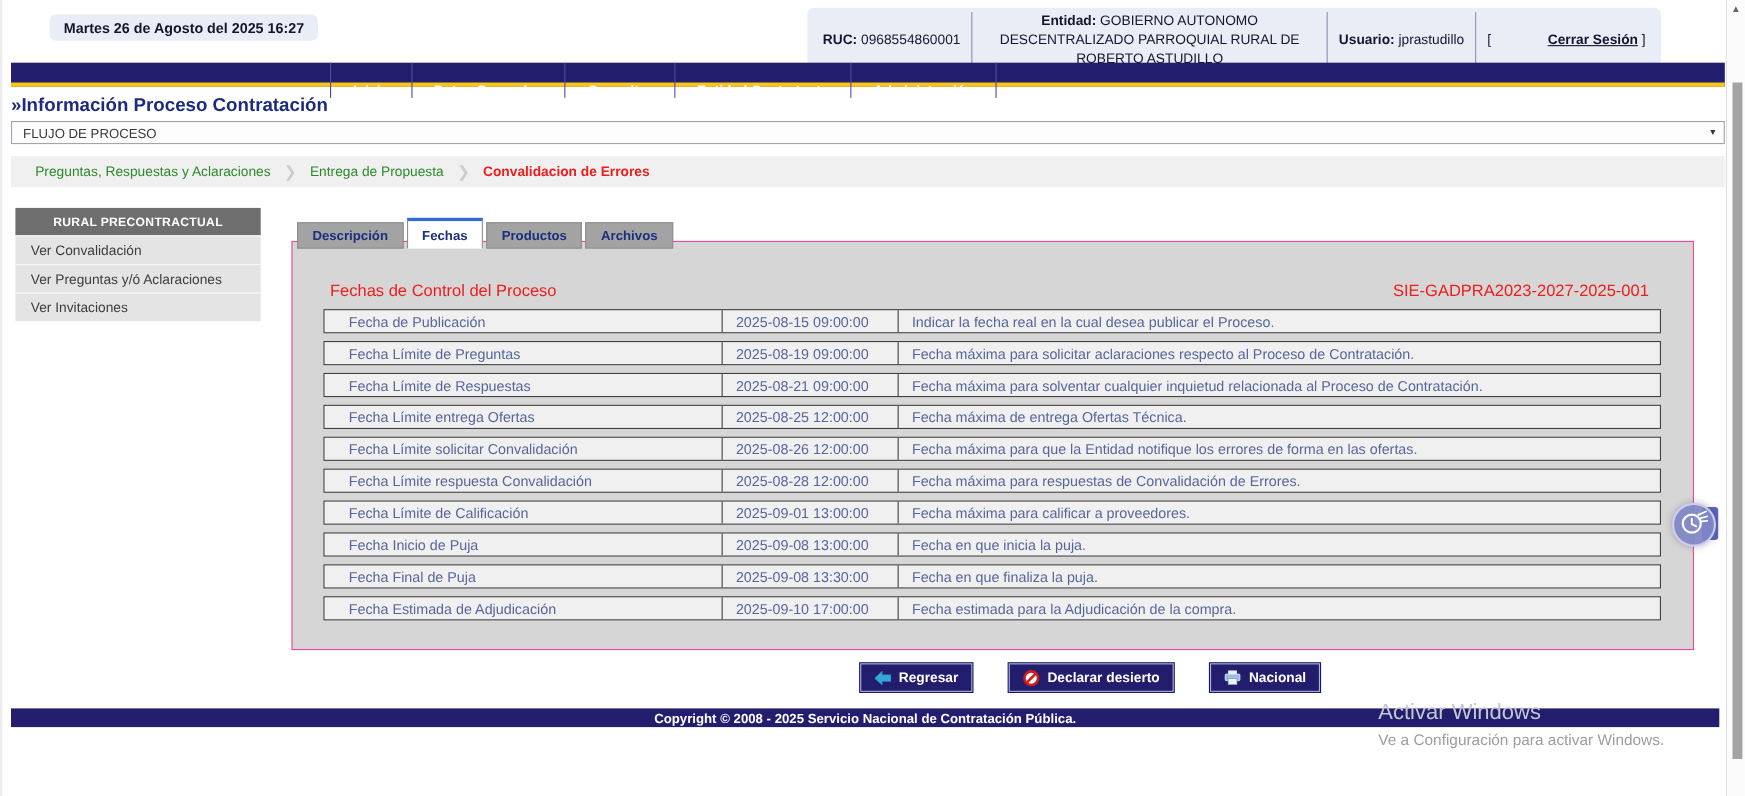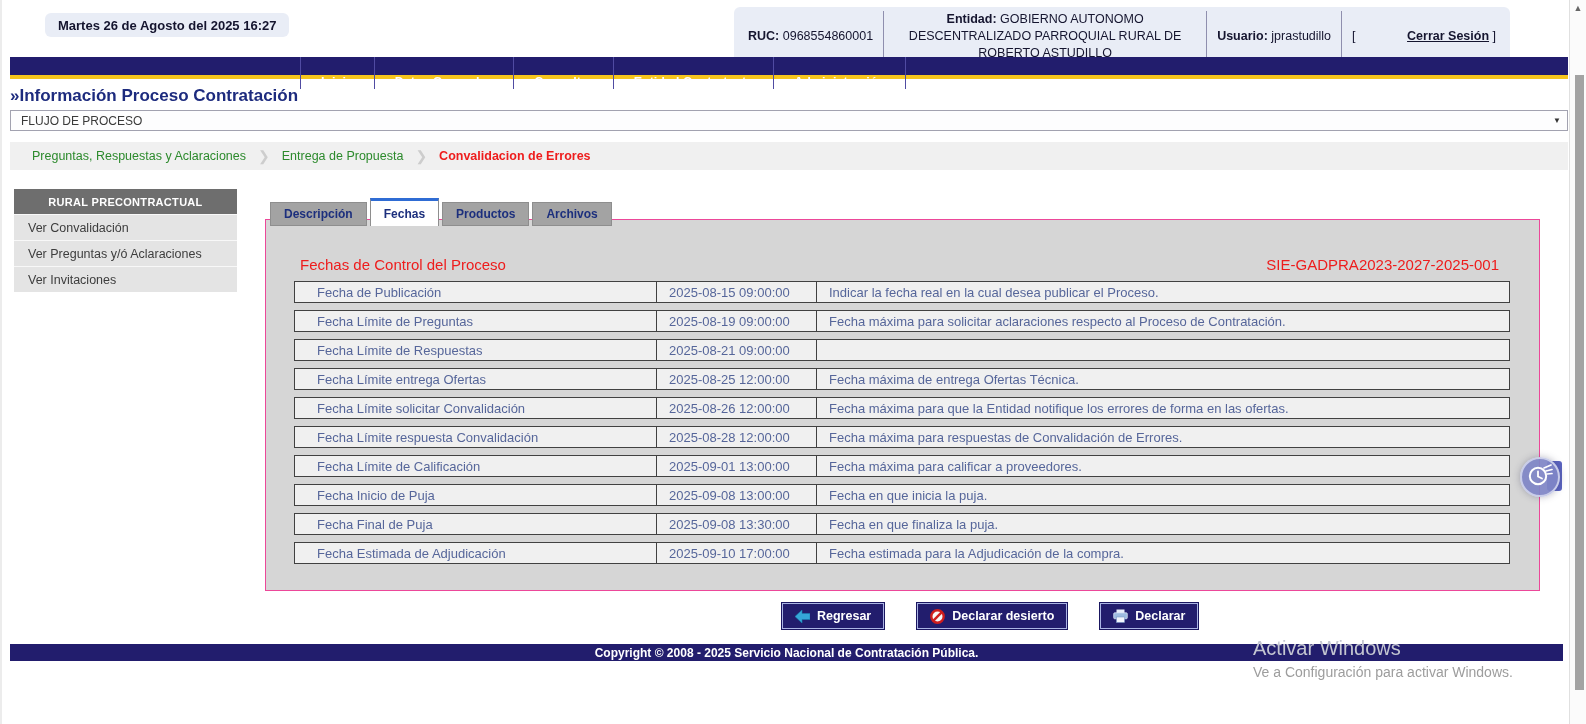--- a/index.html
+++ b/index.html
@@ -214,20 +214,21 @@
       <div class="cell cell-desc">Indicar la fecha real en la cual desea publicar el Proceso.</div>
     </div>
     <div class="drow">
       <div class="cell cell-label">Fecha Límite de Preguntas</div>
       <div class="cell cell-date">2025-08-19 09:00:00</div>
       <div class="cell cell-desc">Fecha máxima para solicitar aclaraciones respecto al Proceso de Contratación.</div>
     </div>
     <div class="drow">
       <div class="cell cell-label">Fecha Límite de Respuestas</div>
       <div class="cell cell-date">2025-08-21 09:00:00</div>
+      <div class="cell cell-desc">Fecha máxima para solventar cualquier inquietud relacionada al Proceso de Contratación.</div>
     </div>
     <div class="drow">
       <div class="cell cell-label">Fecha Límite entrega Ofertas</div>
       <div class="cell cell-date">2025-08-25 12:00:00</div>
       <div class="cell cell-desc">Fecha máxima de entrega Ofertas Técnica.</div>
     </div>
     <div class="drow">
       <div class="cell cell-label">Fecha Límite solicitar Convalidación</div>
       <div class="cell cell-date">2025-08-26 12:00:00</div>
       <div class="cell cell-desc">Fecha máxima para que la Entidad notifique los errores de forma en las ofertas.</div>
@@ -279,21 +280,21 @@
     <span>Declarar desierto</span>
   </div>
   <div class="btn">
     <span>
       <svg width="15" height="14" viewBox="0 0 15 14">
           <rect x="3.5" y="0.5" width="8" height="3.5" fill="#e8eefb"></rect>
           <rect x="0.7" y="3.8" width="13.6" height="6" rx="1" fill="#9dbbe0" stroke="#e8eefb" stroke-width="0.7"></rect>
           <rect x="3.5" y="8" width="8" height="5.4" fill="#f2f5fc" stroke="#7a9cc8" stroke-width="0.6"></rect>
         </svg>
     </span>
-    <span>Declarar</span>
+    <span>Nacional</span>
   </div>
 </div>
 
 <div class="footer-bar">
   <span>Copyright © 2008 - 2025 Servicio Nacional de Contratación Pública.</span>
 </div>
 
 <div class="wm1">Activar Windows</div>
 <div class="wm2">Ve a Configuración para activar Windows.</div>
 

